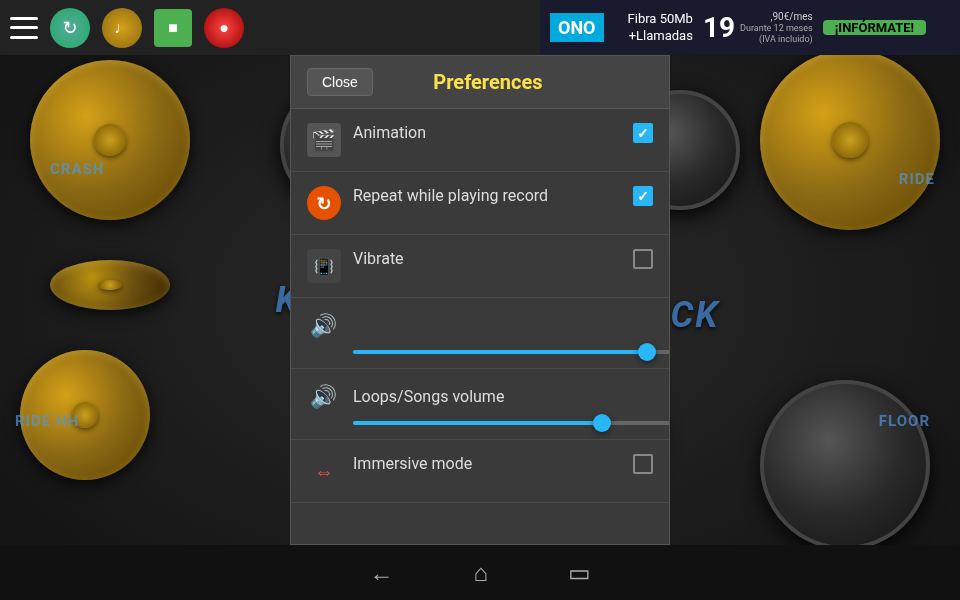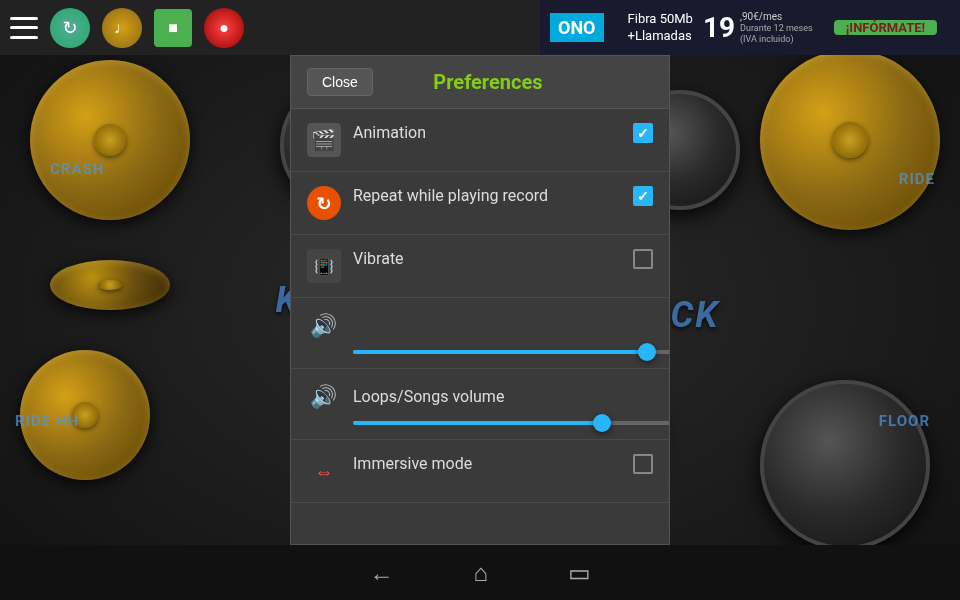--- a/index.html
+++ b/index.html
@@ -158,20 +158,21 @@
     .ad-banner {
       position: absolute;
       top: 0; right: 0;
       height: 55px;
       width: 420px;
       background: #1a1a2e;
       display: flex;
       align-items: center;
       z-index: 11;
       overflow: hidden;
+      text-align: right;
     }
     .ad-ono {
       background: #00aadd;
       color: #fff;
       font-weight: bold;
       font-size: 18px;
       padding: 4px 8px;
       margin-left: 10px;
     }
     .ad-fiber {
@@ -187,25 +188,25 @@
       margin-left: 10px;
     }
     .ad-price-detail {
       color: #ccc;
       font-size: 10px;
       margin-left: 3px;
       line-height: 1.2;
     }
     .ad-cta {
       background: #4CAF50;
-      color: #7f1d1d;
+      color: #000000;
       font-weight: bold;
       font-size: 13px;
       padding: 0 12px;
-      margin-left: 21px;
+      margin-left: 10px;
       border-radius: 4px;
       cursor: pointer;
       white-space: nowrap;
     }
 
     
     .bottom-bar {
       position: absolute;
       bottom: 0; left: 0; right: 0;
       height: 55px;
@@ -246,21 +247,21 @@
       background: #555;
       color: #fff;
       border: 1px solid #666;
       border-radius: 4px;
       padding: 5px 14px;
       font-size: 14px;
       cursor: pointer;
       margin-right: 20px;
     }
     .prefs-title {
-      color: #84cc16;
+      color: #fde047;
       font-size: 20px;
       font-weight: bold;
       flex: 1;
       text-align: center;
       margin-right: 70px;
     }
     .prefs-body {
       flex: 1;
       overflow-y: auto;
       padding: 0;

